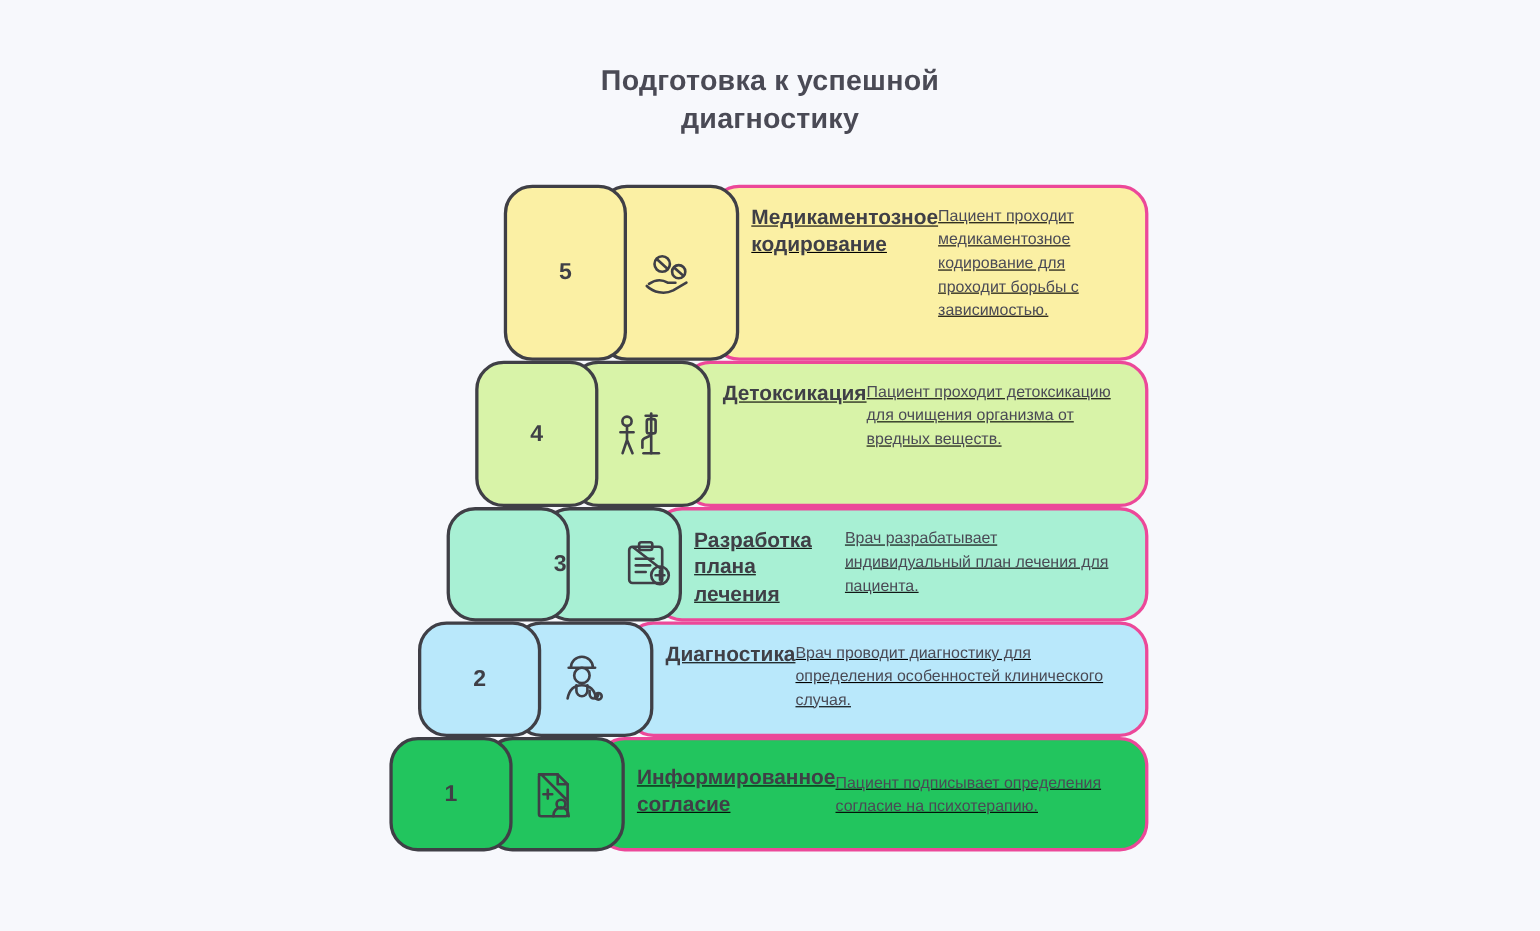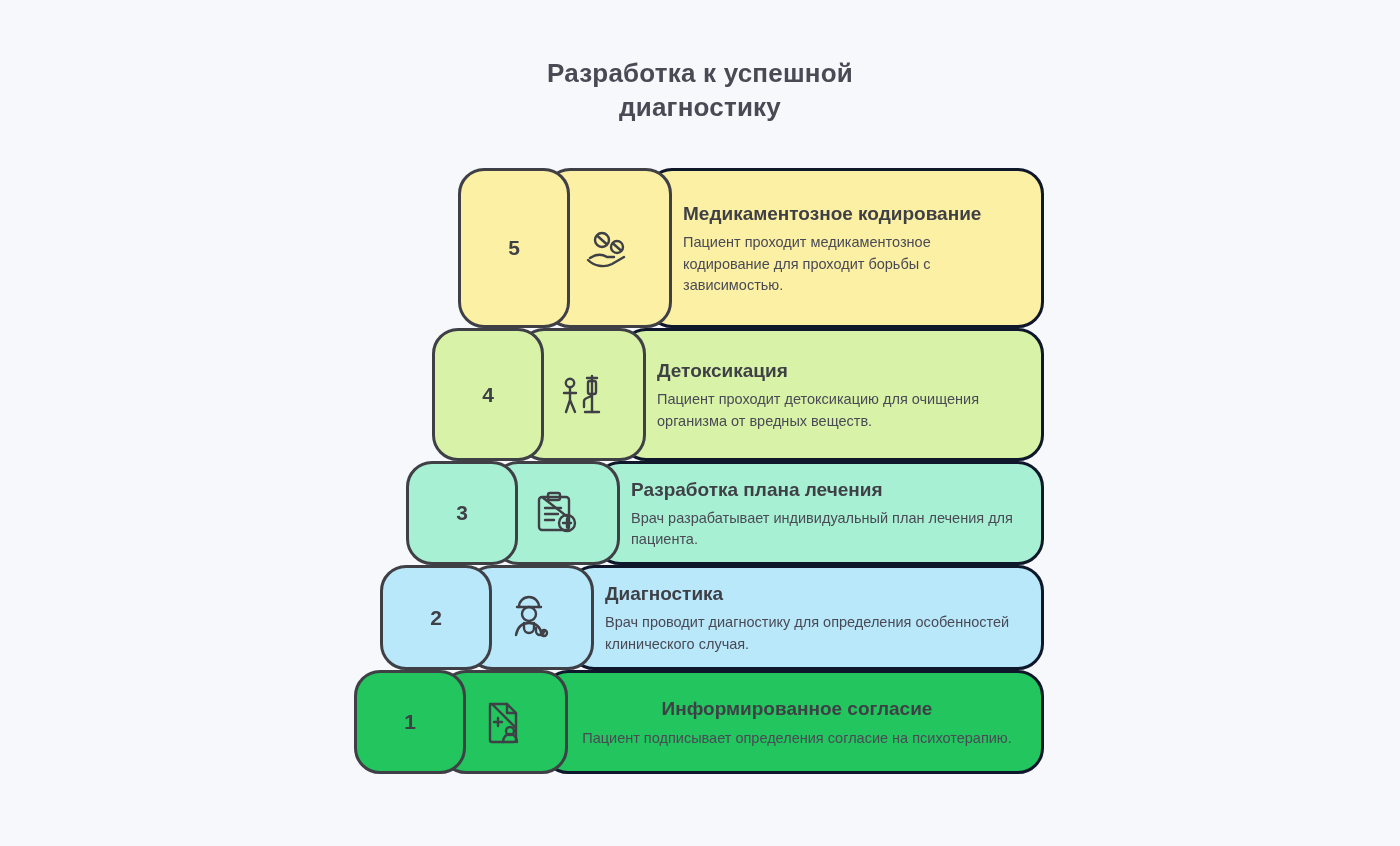--- a/index.html
+++ b/index.html
@@ -67,59 +67,59 @@
     display: flex;
     align-items: center;
     justify-content: center;
     margin-left: -26px;
     z-index: 2;
   }
 
   .step-body {
     position: relative;
     box-sizing: border-box;
-    border: 3px solid #0f172a;
+    border: 3px solid #ec4899;
     border-radius: 26px;
     margin-left: -26px;
     z-index: 1;
     padding: 16px 26px 14px 34px;
     display: flex;
-    flex-direction: column;
     justify-content: center;
+    text-decoration: underline;
   }
 
   .step-heading {
     font-size: 19px;
     font-weight: bold;
     color: #3f3f46;
     line-height: 1.28;
     margin-bottom: 6px;
   }
   .step-desc {
     font-size: 14.5px;
     color: #4a4a55;
     line-height: 1.47;
   }
 
   
   .c5 { background: #fbf0a4; }
   .c4 { background: #d8f3a8; }
-  .c3 { background: #a8f0d4; }
+  .c3 { background: #a8f0d4; justify-content: flex-end; }
   .c2 { background: #b9e8fb; justify-content: center; }
   .c1 { background: #22c55e; align-items: center; }
 
   svg { display: block; }
 </style>
 </head>
 <body>
 
 <div class="canvas">
 
   <div class="title">
-    <span>Разработка к успешной</span>
+    <span>Подготовка к успешной</span>
     <span>диагностику</span>
   </div>
 
   <div class="step" style="left:458px; top:168px; width:586px; height:160px;">
     <div class="step-num-box c5" style="width:112px;">
       <span class="step-num">5</span>
     </div>
     <div class="step-icon-box c5" style="width:128px;">
       <span>
         <svg width="56" height="56" viewBox="0 0 56 56" fill="none" stroke="#3f3f46" stroke-width="2.4" stroke-linecap="round" stroke-linejoin="round">

